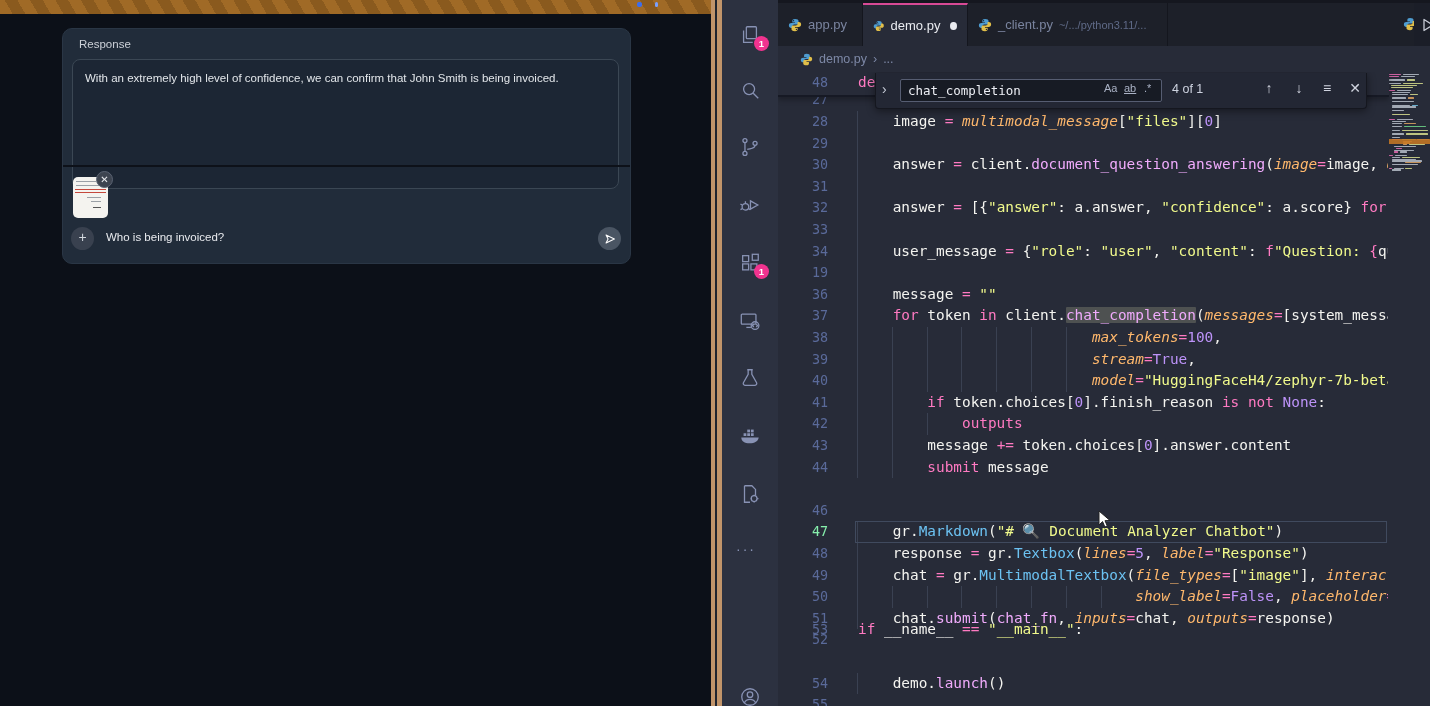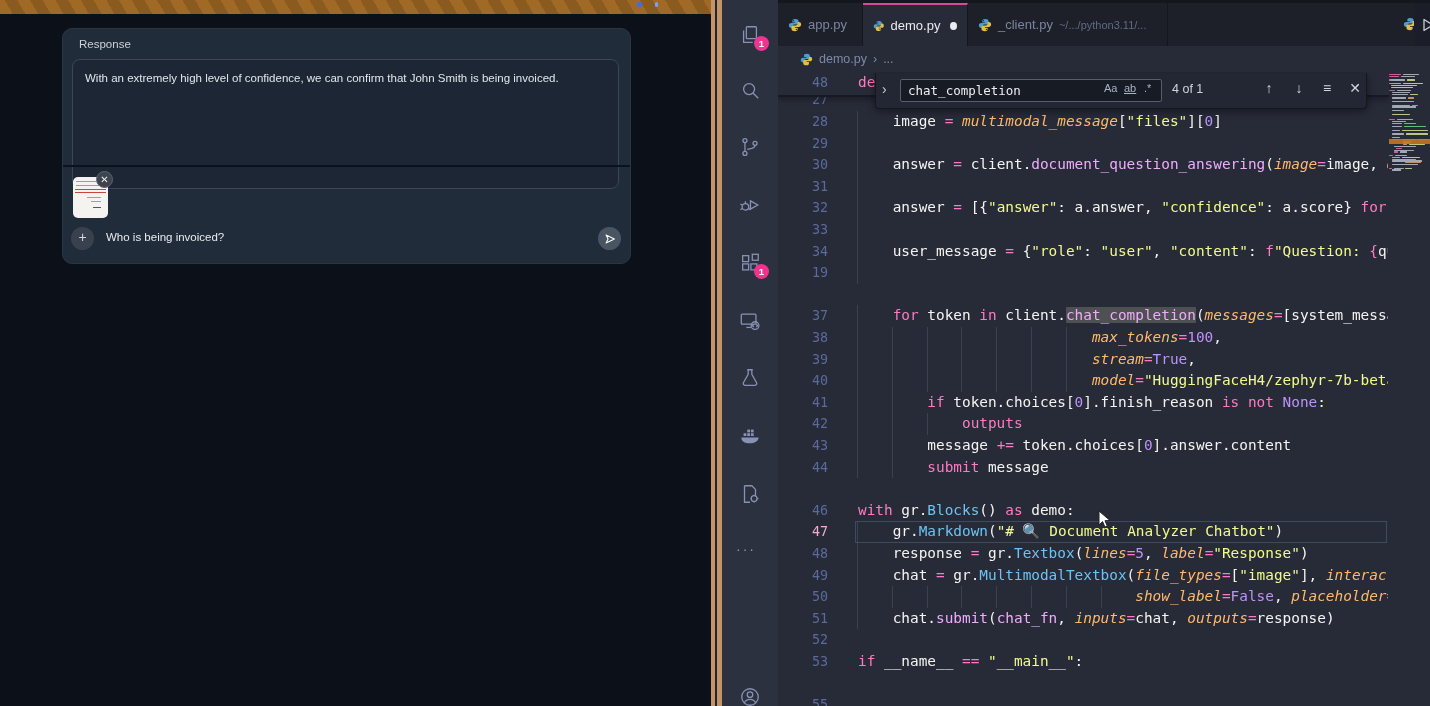--- a/index.html
+++ b/index.html
@@ -44,21 +44,21 @@
   .mod-dot{width:8px;height:8px;border-radius:50%;background:#e9ebf0;margin-left:4px;}
   .tab-actions{position:absolute;top:0;left:636px;width:72px;height:43px;background:#1b1e28;display:flex;align-items:center;gap:10px;padding-left:6px;box-sizing:border-box;color:#c8ccd6;}
   .overflow-py{position:absolute;left:622px;top:14px;width:14px;height:14px;overflow:hidden;}
 
   .breadcrumb{left:56px;top:46px;width:652px;height:26px;background:#272b38;display:flex;align-items:center;gap:6px;padding-left:22px;box-sizing:border-box;font-size:12.5px;color:#7d88a6;}
 
   .editor{left:56px;top:72px;width:652px;height:634px;background:#272b38;overflow:hidden;}
   .rows{position:absolute;left:0;top:0;width:610px;height:634px;overflow:hidden;}
   .row{position:absolute;left:0;width:610px;height:21.6px;line-height:21.6px;font-family:"DejaVu Sans Mono",monospace;font-size:14.4px;white-space:pre;}
   .row .ln{position:absolute;left:0;width:50px;text-align:right;color:#5a6a9a;font-size:13.4px;}
-  .row.cur .ln{color:#f9a8d4;}
+  .row.cur .ln{color:#86efac;}
   .row .code{position:absolute;left:80px;color:#f4f4f0;}
   .guide{position:absolute;top:0;width:1px;height:21.6px;background:#3a4152;}
   .tk-d{color:#f4f4f0;}
   .tk-k{color:#ff7ac2;}
   .tk-f{color:#f0abfc;}
   .tk-c{color:#6cc2f2;}
   .tk-o{color:#ffb86c;font-style:italic;}
   .tk-s{color:#f1fa8c;}
   .tk-n{color:#bd93f9;}
   .tk-m{background:rgba(170,170,140,0.30);border-radius:1px;}
@@ -256,36 +256,38 @@
       <div class="rows" id="code-rows">
           <div class="row" style="top: 17.4px;"><span class="ln">27</span><span class="code"></span></div>
           <div class="row" style="top: 39px;"><span class="guide" style="left: 79px;"></span><span class="ln">28</span><span class="code"><span class="tk-d">    image </span><span class="tk-k">=</span><span class="tk-d"> </span><span class="tk-o">multimodal_message</span><span class="tk-d">[</span><span class="tk-s">"files"</span><span class="tk-d">][</span><span class="tk-n">0</span><span class="tk-d">]</span></span></div>
           <div class="row" style="top: 60.6px;"><span class="guide" style="left: 79px;"></span><span class="ln">29</span><span class="code"></span></div>
           <div class="row" style="top: 82.2px;"><span class="guide" style="left: 79px;"></span><span class="ln">30</span><span class="code"><span class="tk-d">    answer </span><span class="tk-k">=</span><span class="tk-d"> client.</span><span class="tk-f">document_question_answering</span><span class="tk-d">(</span><span class="tk-o">image</span><span class="tk-k">=</span><span class="tk-d">image, </span><span class="tk-o">question</span></span></div>
           <div class="row" style="top: 103.8px;"><span class="guide" style="left: 79px;"></span><span class="ln">31</span><span class="code"></span></div>
           <div class="row" style="top: 125.4px;"><span class="guide" style="left: 79px;"></span><span class="ln">32</span><span class="code"><span class="tk-d">    answer </span><span class="tk-k">=</span><span class="tk-d"> [{</span><span class="tk-s">"answer"</span><span class="tk-d">: a.answer, </span><span class="tk-s">"confidence"</span><span class="tk-d">: a.score} </span><span class="tk-k">for</span><span class="tk-d"> a </span></span></div>
           <div class="row" style="top: 147px;"><span class="guide" style="left: 79px;"></span><span class="ln">33</span><span class="code"></span></div>
           <div class="row" style="top: 168.6px;"><span class="guide" style="left: 79px;"></span><span class="ln">34</span><span class="code"><span class="tk-d">    user_message </span><span class="tk-k">=</span><span class="tk-d"> {</span><span class="tk-s">"role"</span><span class="tk-d">: </span><span class="tk-s">"user"</span><span class="tk-d">, </span><span class="tk-s">"content"</span><span class="tk-d">: </span><span class="tk-k">f</span><span class="tk-s">"Question: </span><span class="tk-k">{</span><span class="tk-d">question</span></span></div>
           <div class="row" style="top: 190.2px;"><span class="guide" style="left: 79px;"></span><span class="ln">19</span><span class="code"></span></div>
+          <div class="row" style="top: 211.8px;"><span class="guide" style="left: 79px;"></span><span class="ln">36</span><span class="code"><span class="tk-d">    message </span><span class="tk-k">=</span><span class="tk-d"> </span><span class="tk-s">""</span></span></div>
           <div class="row" style="top: 233.4px;"><span class="guide" style="left: 79px;"></span><span class="ln">37</span><span class="code"><span class="tk-d">    </span><span class="tk-k">for</span><span class="tk-d"> token </span><span class="tk-k">in</span><span class="tk-d"> client.</span><span class="tk-f tk-m">chat_completion</span><span class="tk-d">(</span><span class="tk-o">messages</span><span class="tk-k">=</span><span class="tk-d">[system_message, user_message],</span></span></div>
           <div class="row" style="top: 255px;"><span class="guide" style="left: 79px;"></span><span class="guide" style="left: 113.8px;"></span><span class="guide" style="left: 148.6px;"></span><span class="guide" style="left: 183.4px;"></span><span class="guide" style="left: 218.2px;"></span><span class="guide" style="left: 253px;"></span><span class="guide" style="left: 287.8px;"></span><span class="ln">38</span><span class="code"><span class="tk-d">                           </span><span class="tk-o">max_tokens</span><span class="tk-k">=</span><span class="tk-n">100</span><span class="tk-d">,</span></span></div>
           <div class="row" style="top: 276.6px;"><span class="guide" style="left: 79px;"></span><span class="guide" style="left: 113.8px;"></span><span class="guide" style="left: 148.6px;"></span><span class="guide" style="left: 183.4px;"></span><span class="guide" style="left: 218.2px;"></span><span class="guide" style="left: 253px;"></span><span class="guide" style="left: 287.8px;"></span><span class="ln">39</span><span class="code"><span class="tk-d">                           </span><span class="tk-o">stream</span><span class="tk-k">=</span><span class="tk-n">True</span><span class="tk-d">,</span></span></div>
           <div class="row" style="top: 298.2px;"><span class="guide" style="left: 79px;"></span><span class="guide" style="left: 113.8px;"></span><span class="guide" style="left: 148.6px;"></span><span class="guide" style="left: 183.4px;"></span><span class="guide" style="left: 218.2px;"></span><span class="guide" style="left: 253px;"></span><span class="guide" style="left: 287.8px;"></span><span class="ln">40</span><span class="code"><span class="tk-d">                           </span><span class="tk-o">model</span><span class="tk-k">=</span><span class="tk-s">"HuggingFaceH4/zephyr-7b-beta"</span></span></div>
           <div class="row" style="top: 319.8px;"><span class="guide" style="left: 79px;"></span><span class="guide" style="left: 113.8px;"></span><span class="ln">41</span><span class="code"><span class="tk-d">        </span><span class="tk-k">if</span><span class="tk-d"> token.choices[</span><span class="tk-n">0</span><span class="tk-d">].finish_reason </span><span class="tk-k">is</span><span class="tk-d"> </span><span class="tk-k">not</span><span class="tk-d"> </span><span class="tk-n">None</span><span class="tk-d">:</span></span></div>
           <div class="row" style="top: 341.4px;"><span class="guide" style="left: 79px;"></span><span class="guide" style="left: 113.8px;"></span><span class="guide" style="left: 148.6px;"></span><span class="ln">42</span><span class="code"><span class="tk-d">            </span><span class="tk-k">outputs</span></span></div>
           <div class="row" style="top: 363px;"><span class="guide" style="left: 79px;"></span><span class="guide" style="left: 113.8px;"></span><span class="ln">43</span><span class="code"><span class="tk-d">        message </span><span class="tk-k">+=</span><span class="tk-d"> token.choices[</span><span class="tk-n">0</span><span class="tk-d">].answer.content</span></span></div>
           <div class="row" style="top: 384.6px;"><span class="guide" style="left: 79px;"></span><span class="guide" style="left: 113.8px;"></span><span class="ln">44</span><span class="code"><span class="tk-d">        </span><span class="tk-k">submit</span><span class="tk-d"> message</span></span></div>
-          <div class="row" style="top: 427.8px;"><span class="ln">46</span><span class="code"><span class="tk-k">with</span><span class="tk-d"> gr.</span><span class="tk-c">Blocks</span><span class="tk-d">() </span><span class="tk-k">as</span><span class="tk-d"> demo:</span></span></div>
+          <div class="row" style="top: 427.8px;"><span class="ln">46</span></div>
           <div class="row cur" style="top: 449.4px;"><span class="guide" style="left: 79px;"></span><span class="ln">47</span><span class="code"><span class="tk-d">    gr.</span><span class="tk-c">Markdown</span><span class="tk-d">(</span><span class="tk-s">"# 🔍 Document Analyzer Chatbot"</span><span class="tk-d">)</span></span></div>
           <div class="row" style="top: 471px;"><span class="guide" style="left: 79px;"></span><span class="ln">48</span><span class="code"><span class="tk-d">    response </span><span class="tk-k">=</span><span class="tk-d"> gr.</span><span class="tk-c">Textbox</span><span class="tk-d">(</span><span class="tk-o">lines</span><span class="tk-k">=</span><span class="tk-n">5</span><span class="tk-d">, </span><span class="tk-o">label</span><span class="tk-k">=</span><span class="tk-s">"Response"</span><span class="tk-d">)</span></span></div>
           <div class="row" style="top: 492.6px;"><span class="guide" style="left: 79px;"></span><span class="ln">49</span><span class="code"><span class="tk-d">    chat </span><span class="tk-k">=</span><span class="tk-d"> gr.</span><span class="tk-c">MultimodalTextbox</span><span class="tk-d">(</span><span class="tk-o">file_types</span><span class="tk-k">=</span><span class="tk-d">[</span><span class="tk-s">"image"</span><span class="tk-d">], </span><span class="tk-o">interactive</span></span></div>
           <div class="row" style="top: 514.2px;"><span class="guide" style="left: 79px;"></span><span class="guide" style="left: 113.8px;"></span><span class="guide" style="left: 148.6px;"></span><span class="guide" style="left: 183.4px;"></span><span class="guide" style="left: 218.2px;"></span><span class="guide" style="left: 253px;"></span><span class="guide" style="left: 287.8px;"></span><span class="guide" style="left: 322.6px;"></span><span class="ln">50</span><span class="code"><span class="tk-d">                                </span><span class="tk-o">show_label</span><span class="tk-k">=</span><span class="tk-n">False</span><span class="tk-d">, </span><span class="tk-o">placeholder</span><span class="tk-k">=</span></span></div>
           <div class="row" style="top: 535.8px;"><span class="guide" style="left: 79px;"></span><span class="ln">51</span><span class="code"><span class="tk-d">    chat.</span><span class="tk-f">submit</span><span class="tk-d">(</span><span class="tk-f">chat_fn</span><span class="tk-d">, </span><span class="tk-o">inputs</span><span class="tk-k">=</span><span class="tk-d">chat, </span><span class="tk-o">outputs</span><span class="tk-k">=</span><span class="tk-d">response)</span></span></div>
           <div class="row" style="top: 557.4px;"><span class="ln">52</span><span class="code"></span></div>
-          <div class="row" style="top: 579px;"><span class="ln">53</span><span class="code"><span class="tk-k">if</span><span class="tk-d"> __name__ </span><span class="tk-k">==</span><span class="tk-d"> </span><span class="tk-s">"__main__"</span><span class="tk-d">:</span></span></div>
+          <div class="row" style="top: 547px;"><span class="ln">53</span><span class="code"><span class="tk-k">if</span><span class="tk-d"> __name__ </span><span class="tk-k">==</span><span class="tk-d"> </span><span class="tk-s">"__main__"</span><span class="tk-d">:</span></span></div>
+          <div class="row" style="top: 600.6px;"><span class="guide" style="left: 79px;"></span><span class="ln">54</span><span class="code"><span class="tk-d">    demo.</span><span class="tk-f">launch</span><span class="tk-d">()</span></span></div>
           <div class="row" style="top: 622.2px;"><span class="ln">55</span><span class="code"></span></div>
         </div>
 
       <div class="sticky">
         <div class="row" style="top: 0px;"><span class="ln">48</span><span class="code"><span class="tk-k">def</span><span class="tk-d"> chat_fn(multimodal_message):</span></span></div>
       </div>
 
       <div class="findwidget">
         <span class="fw-chevron">›</span>
         <input class="fw-input" value="chat_completion" style="">

